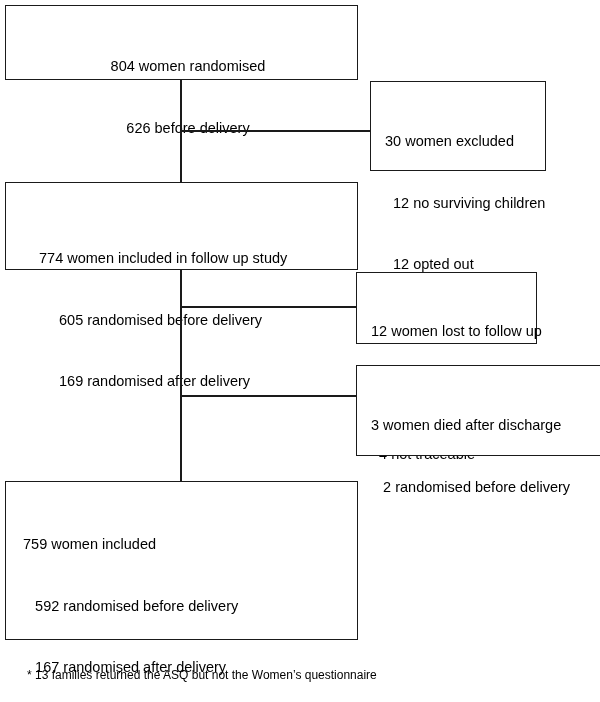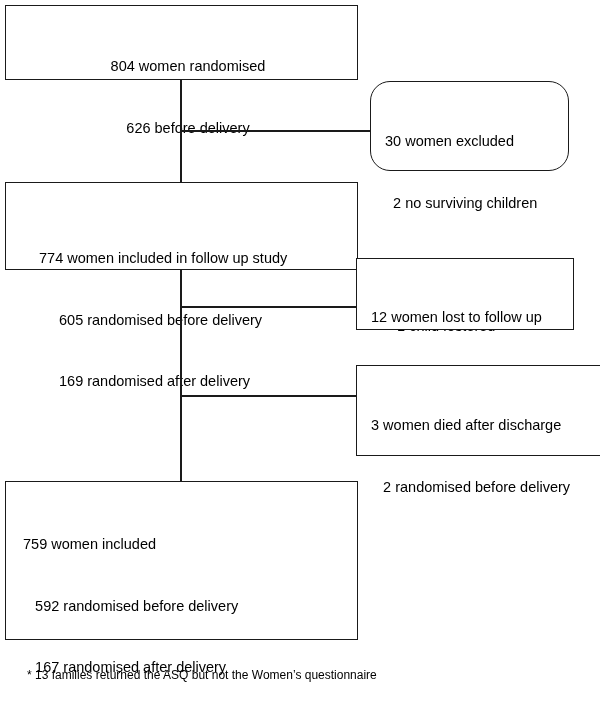--- a/index.html
+++ b/index.html
@@ -38,23 +38,23 @@
   
   .conn {
     position: absolute;
     background: #1a1a1a;
   }
   .v { width: 2px; }
   .h { height: 2px; }
 
   
   #box-randomised   { left: 5px;   top: 5px;   width: 353px; height: 75px; padding: 9px 0 0 13px; }
-  #box-excluded     { left: 370px; top: 81px;  width: 199px; height: 90px; padding: 8px 0 0 14px; border-radius: 20px; }
+  #box-excluded     { left: 370px; top: 81px;  width: 176px; height: 90px; padding: 8px 0 0 14px; }
   #box-followup     { left: 5px;   top: 182px; width: 353px; height: 88px; padding: 24px 0 0 0; }
-  #box-lost         { left: 356px; top: 258px; width: 218px; height: 72px; padding: 7px 16px 0 14px; }
+  #box-lost         { left: 356px; top: 272px; width: 181px; height: 72px; padding: 7px 16px 0 14px; }
   #box-died         { left: 356px; top: 365px; width: 270px; height: 91px; padding: 8px 0 0 14px; }
   #box-included     { left: 5px;   top: 481px; width: 353px; height: 159px; padding: 11px 0 0 17px; }
 
   #box-randomised .line { text-align: center; }
   #box-followup  .l1 { padding-left: 33px; }
   #box-followup  .l2 { padding-left: 53px; }
 
   .footnote {
     position: absolute;
     left: 27px;
@@ -69,21 +69,21 @@
 <div id="flow">
 
   <div class="box" id="box-randomised">
     <span class="line">804 women randomised</span>
     <span class="line">626 before delivery</span>
     <span class="line">178 after delivery</span>
   </div>
 
   <div class="box" id="box-excluded">
     <span class="line">30 women excluded</span>
-    <span class="line">  2 no surviving children</span>
+    <span class="line">  12 no surviving children</span>
     <span class="line">  12 opted out</span>
     <span class="line">   1 child fostered</span>
   </div>
 
   <div class="box" id="box-followup">
     <span class="line l1">774 women included in follow up study</span>
     <span class="line l2">605 randomised before delivery</span>
     <span class="line l2">169 randomised after delivery</span>
   </div>
 

